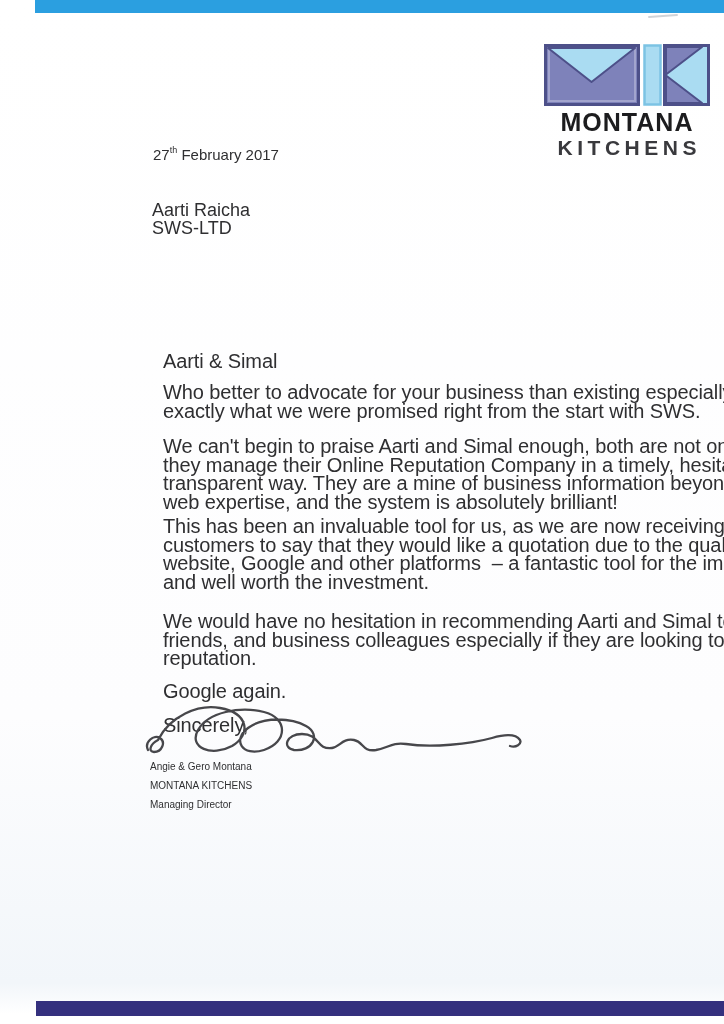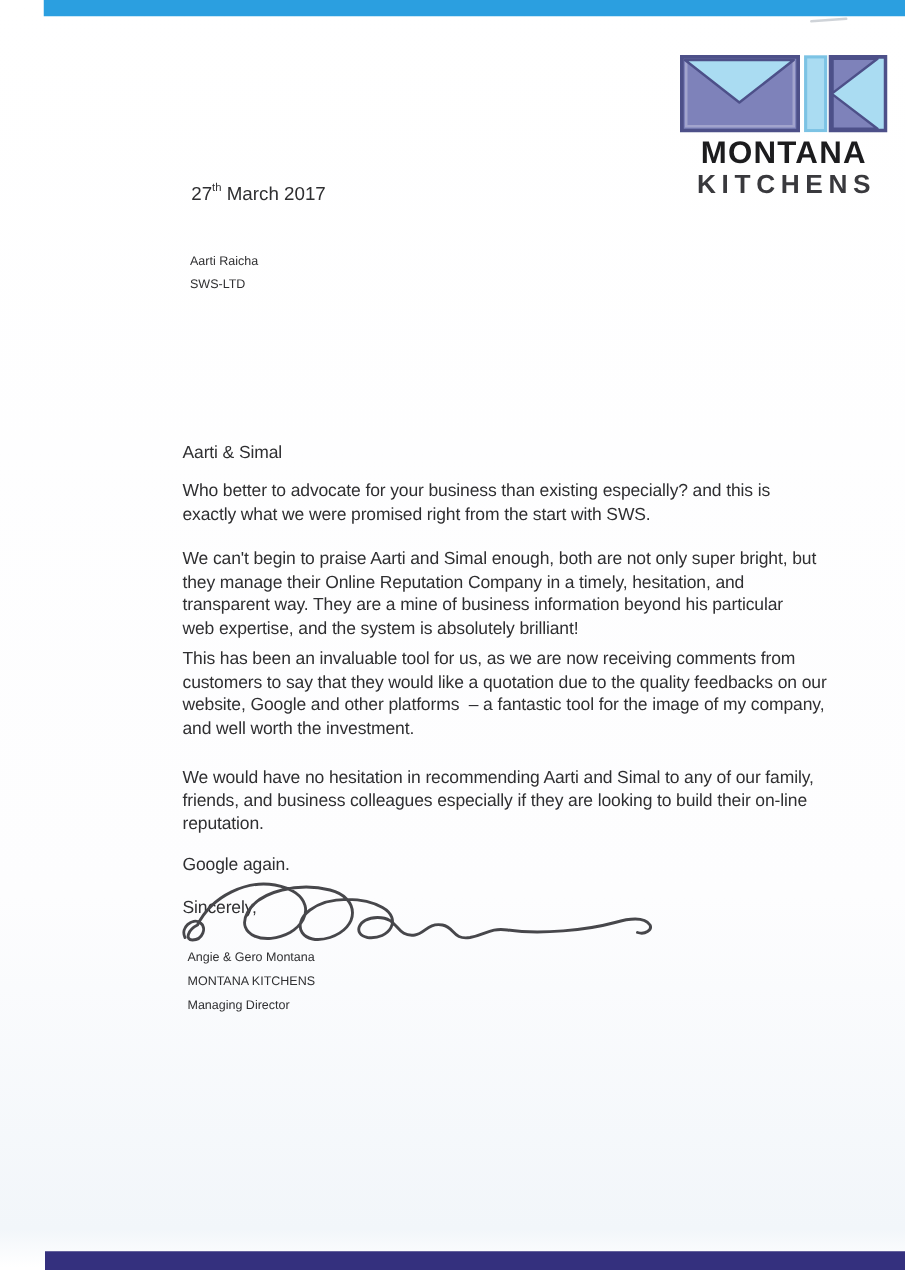--- a/index.html
+++ b/index.html
@@ -22,22 +22,22 @@
   .tri-light{fill:var(--logo-light);stroke:var(--logo-purple-dark);stroke-width:2;stroke-linejoin:round;}
   .bar-light{fill:var(--logo-light);stroke:var(--logo-light-deep);stroke-width:2.5;}
   .sq-light{fill:var(--logo-light);stroke:var(--logo-purple-dark);stroke-width:3;}
   .tri-purple{fill:var(--logo-purple);stroke:var(--logo-purple-dark);stroke-width:2;stroke-linejoin:round;}
   .wordmark1{font-weight:bold;font-size:25px;letter-spacing:1px;color:var(--wordmark);line-height:1.08;margin-top:3px;}
   .wordmark2{font-weight:bold;font-size:21px;letter-spacing:4.5px;margin-right:-4.5px;color:#39393d;line-height:1.15;}
 
   
   .date{position:absolute;left:153px;top:146px;font-size:15px;}
   .date sup{font-size:9px;position:relative;top:-1px;text-align:center;}
-  .recipient{position:absolute;left:152px;top:201px;font-size:10px;line-height:18px;white-space:pre-line;}
-  .para{position:absolute;left:146px;font-size:14px;line-height:18.6px;letter-spacing:-0.1px;white-space:pre;}
+  .recipient{position:absolute;left:152px;top:201px;font-size:18px;line-height:18px;white-space:pre-line;}
+  .para{position:absolute;left:163px;font-size:20px;line-height:18.6px;letter-spacing:-0.1px;white-space:pre;}
   .salutation{top:352px;}
   .p1{top:383px;}
   .p2{top:437px;}
   .p3{top:517px;}
   .p4{top:612px;}
   .thanks{top:682px;}
   .sincerely{top:716px;}
   .sig-svg{position:absolute;left:140px;top:700px;}
   .sig-svg path{fill:none;stroke:var(--signature);stroke-width:2.3;stroke-linecap:round;}
   .sig-block{position:absolute;left:150px;top:757px;font-size:10px;line-height:19px;white-space:pre-line;}
@@ -60,21 +60,21 @@
       <rect x="100.5" y="1.5" width="16" height="59" class="bar-light"></rect>
 
       <rect x="120.5" y="1.5" width="44" height="59" class="sq-light"></rect>
       <polygon points="122,3 158,3 122,30.5" class="tri-purple"></polygon>
       <polygon points="122,59 158,59 122,31.5" class="tri-purple"></polygon>
     </svg>
     <div class="wordmark1">MONTANA</div>
     <div class="wordmark2">KITCHENS</div>
   </div>
 
-  <div class="date"><span>27</span><sup>th</sup> <span>March 2017</span></div>
+  <div class="date"><span>27</span><sup>th</sup> <span>February 2017</span></div>
 
   <div class="recipient">Aarti Raicha
 SWS-LTD</div>
 
   <div class="para salutation">Aarti &amp; Simal</div>
   <div class="para p1">Who better to advocate for your business than existing especially? and this is
 exactly what we were promised right from the start with SWS.</div>
   <div class="para p2">We can't begin to praise Aarti and Simal enough, both are not only super bright, but
 they manage their Online Reputation Company in a timely, hesitation, and
 transparent way. They are a mine of business information beyond his particular

